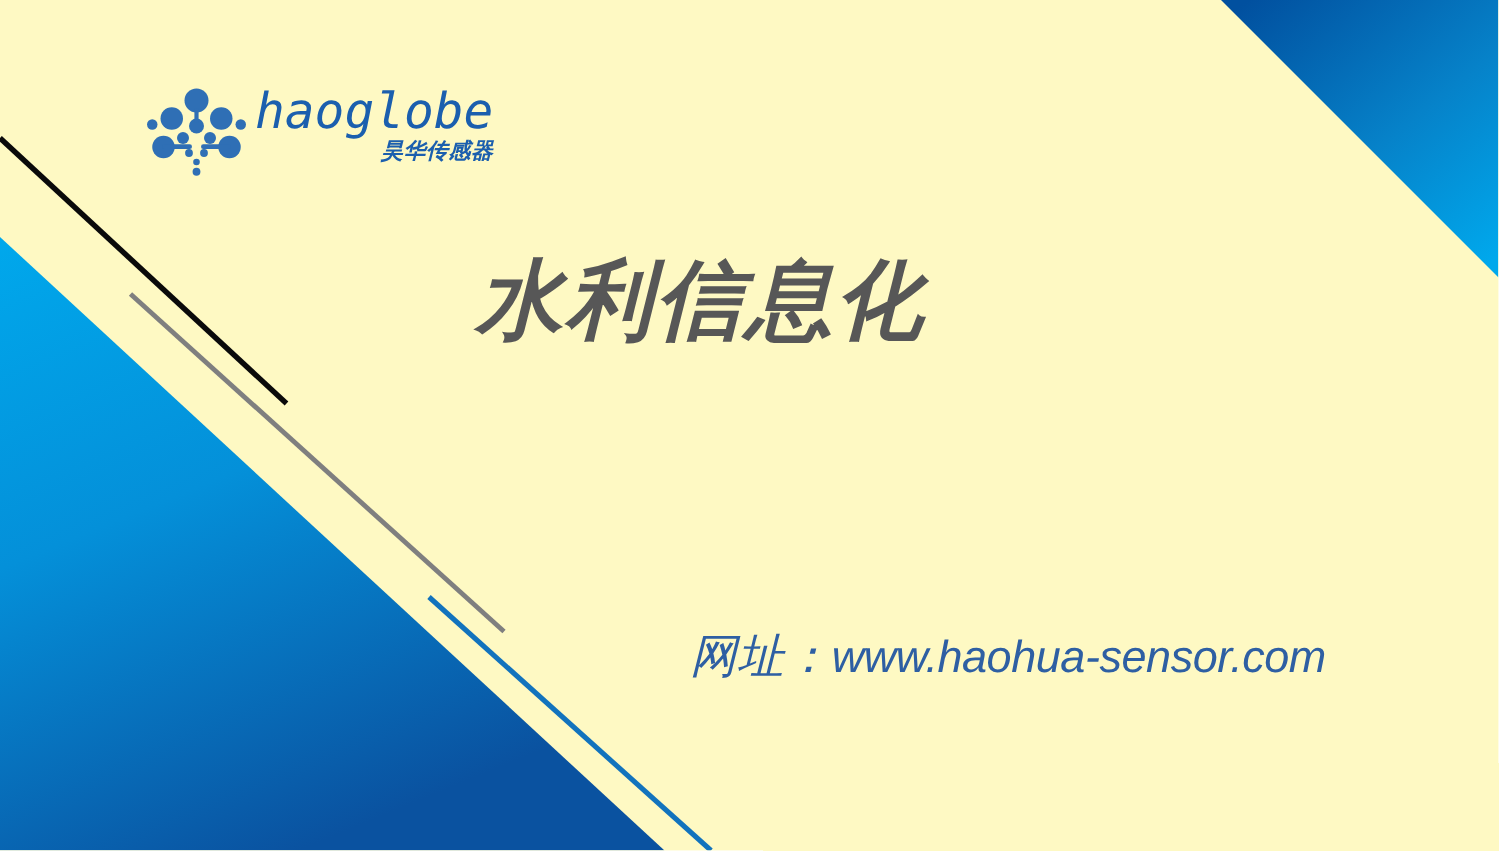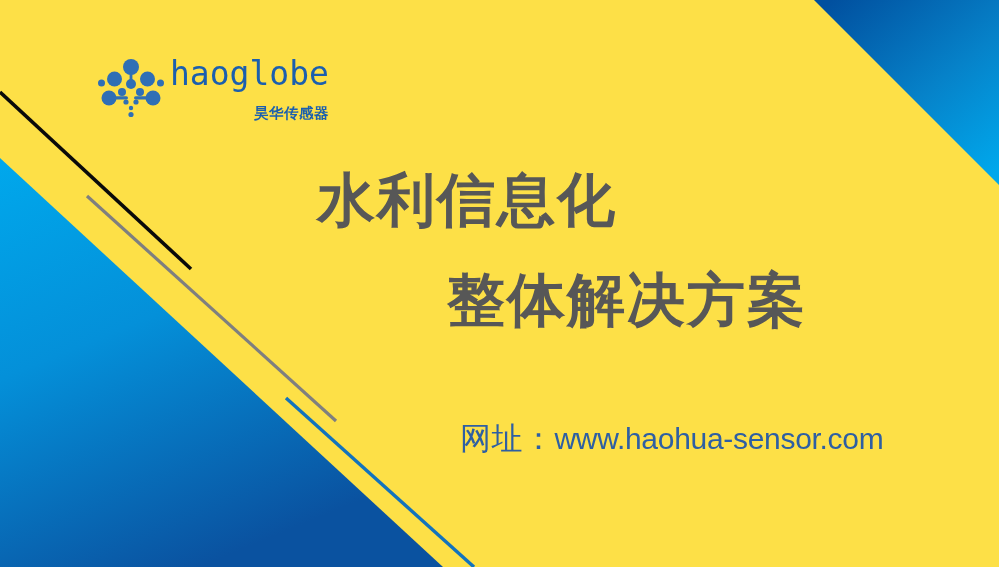--- a/index.html
+++ b/index.html
@@ -4,23 +4,24 @@
 <style>
   html, body {
     margin: 0;
     padding: 0;
     background: #ffffff;
   }
   .slide {
     position: relative;
     width: 999px;
     height: 567px;
-    background: #fde047;
+    background: #fef9c3;
     overflow: hidden;
     font-family: "Liberation Sans", "DejaVu Sans", sans-serif;
+    font-style: italic;
   }
 
   
   .bg-svg {
     position: absolute;
     left: 0;
     top: 0;
     width: 999px;
     height: 567px;
     display: block;
@@ -58,21 +59,21 @@
     font-weight: 400;
     white-space: nowrap;
   }
   .logo-cn {
     font-family: "DejaVu Sans", sans-serif;
     font-size: 14.5px;
     line-height: 17px;
     font-weight: 700;
     color: #1B5FAE;
     letter-spacing: 0.5px;
-    margin-top: 13px;
+    margin-top: 1px;
     white-space: nowrap;
   }
 
   
   .title-block {
     position: absolute;
     left: 0;
     top: 0;
     width: 999px;
     height: 567px;
@@ -172,20 +173,19 @@
       </g>
     </svg>
     <div class="logo-text-wrap">
       <div class="logo-wordmark">haoglobe</div>
       <div class="logo-cn">昊华传感器</div>
     </div>
   </div>
 
   <div class="title-block">
     <div class="title-line title-line-1">水利信息化</div>
-    <div class="title-line title-line-2">整体解决方案</div>
   </div>
 
   <div class="site-line">
     <span class="site-label">网址：</span><span class="site-url">www.haohua-sensor.com</span>
   </div>
 
 </div>
 
 </body></html>

